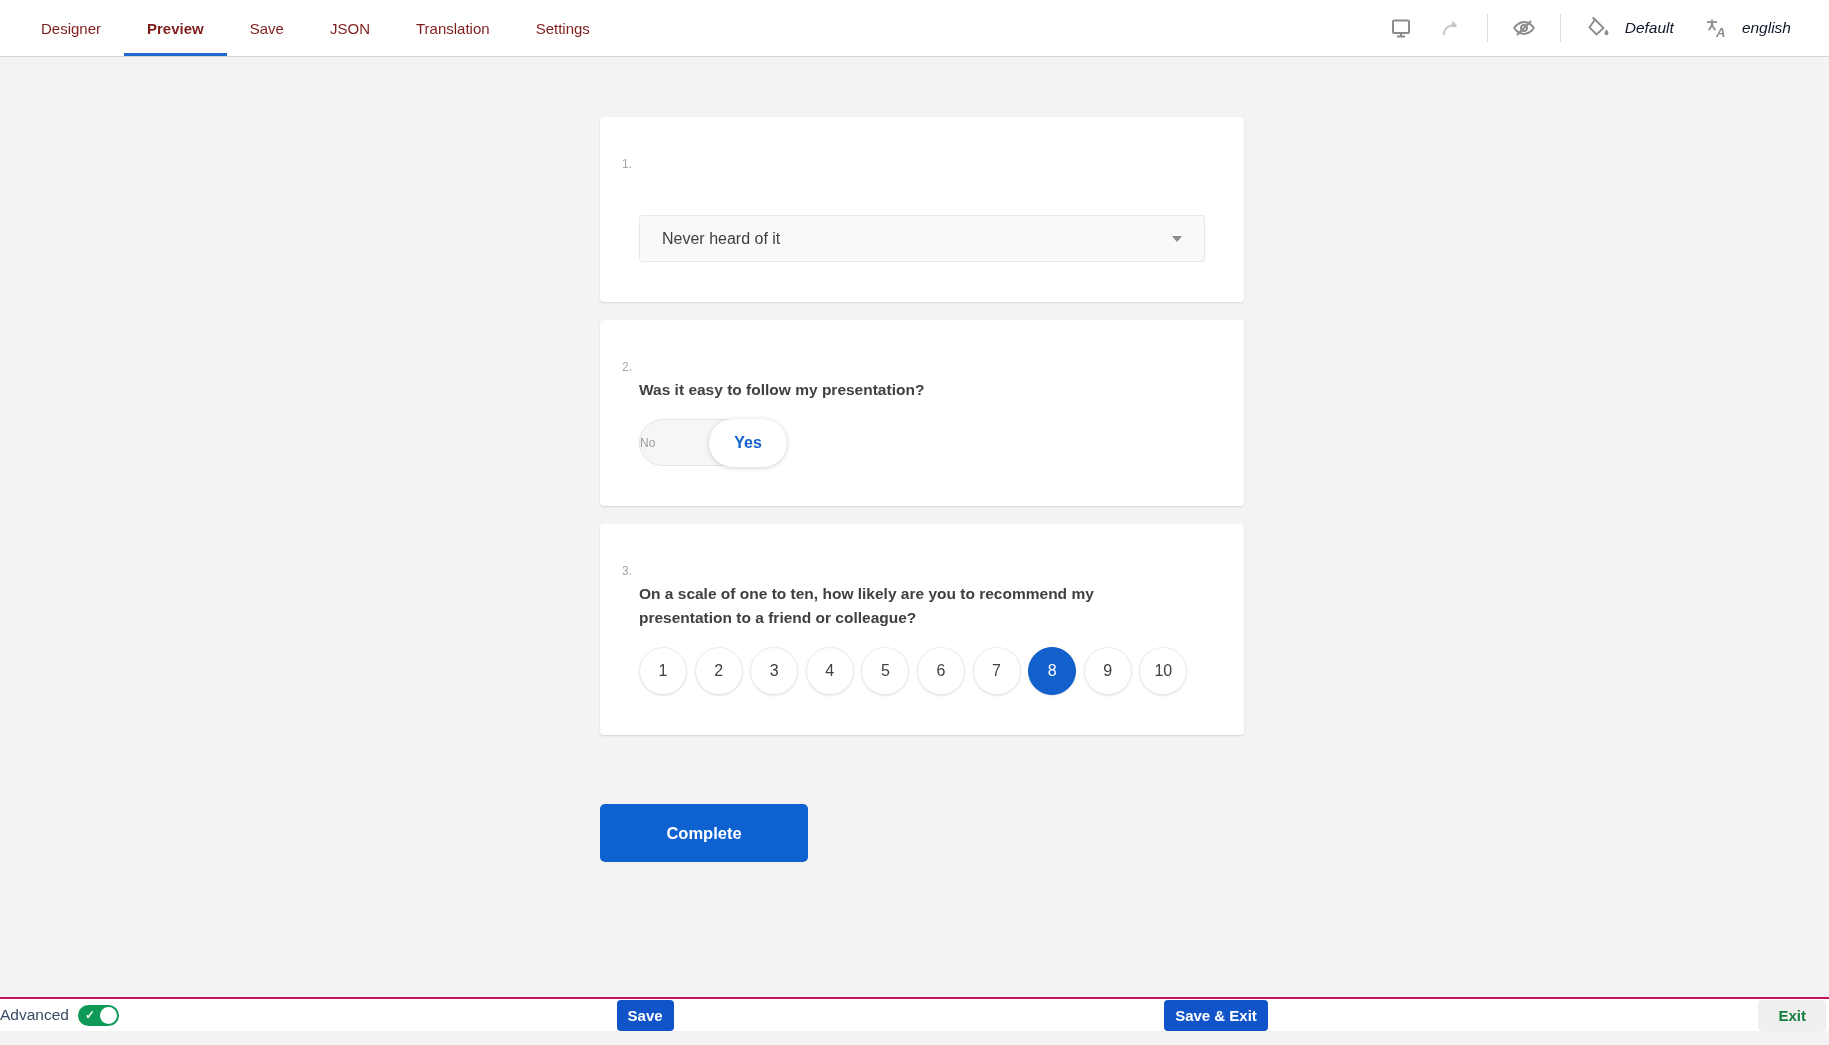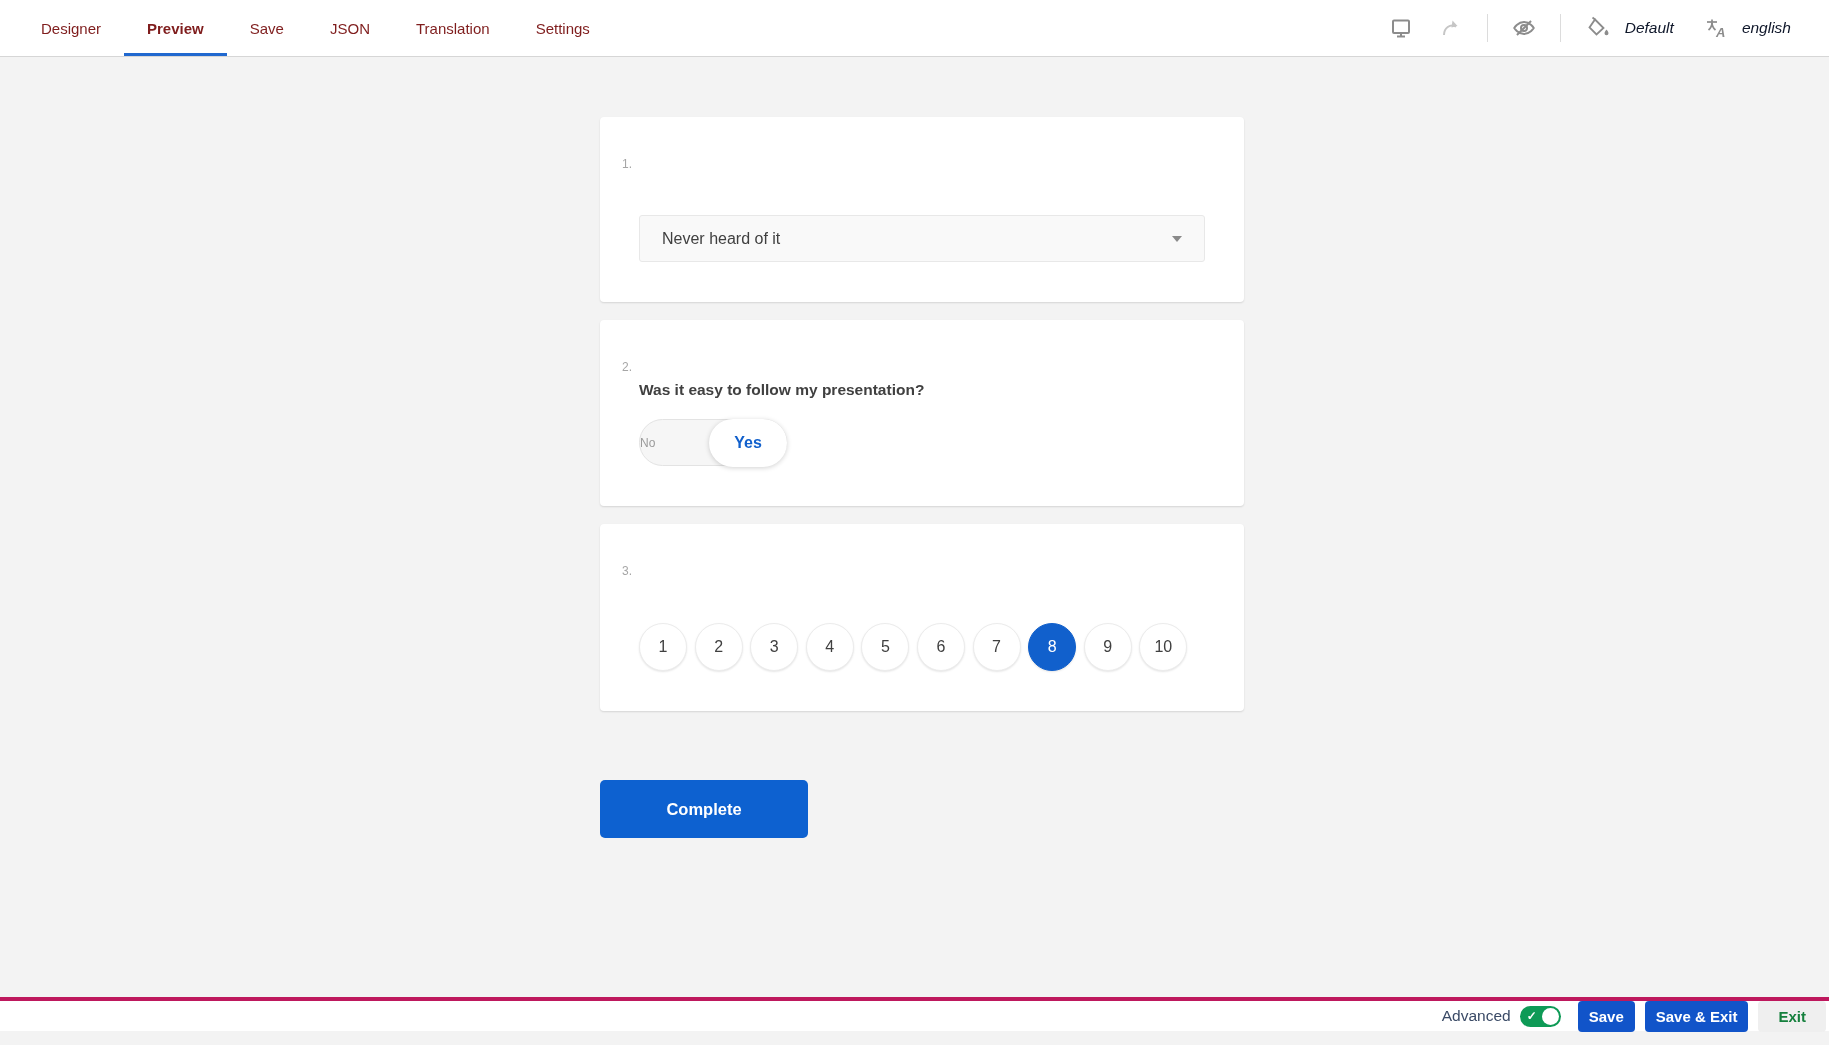--- a/index.html
+++ b/index.html
@@ -192,24 +192,24 @@
     border: none;
     border-radius: 5px;
     cursor: pointer;
     font-family: "Liberation Sans", sans-serif;
   }
 
   
   .footer {
     height: 34px;
     background: #ffffff;
-    border-top: 4px solid #be185d;
-    display: flex;
-    align-items: center;
-    justify-content: flex-end;
+    border-top: 2px solid #be185d;
+    display: flex;
+    align-items: center;
+    justify-content: space-between;
     padding-right: 3px;
     gap: 10px;
   }
   .advanced-wrap {
     display: flex; align-items: center;
     gap: 9px;
     margin-right: 7px;
   }
   .advanced-label {
     font-size: 15.5px;
@@ -347,21 +347,22 @@
         <span class="bool-no">No</span>
         <span class="bool-thumb">
           <span class="bool-yes">Yes</span>
         </span>
       </div>
     </div>
 
     
     <div class="q-card">
       <div class="q-title">
-        <span class="q-num">3.</span>
+        <span class="q-num">3.</span><span>On a scale of one to ten, how likely are you to recommend my
+presentation to a friend or colleague?</span>
       </div>
       <div class="rating-row">
         <span class="rating-item">1</span>
         <span class="rating-item">2</span>
         <span class="rating-item">3</span>
         <span class="rating-item">4</span>
         <span class="rating-item">5</span>
         <span class="rating-item">6</span>
         <span class="rating-item">7</span>
         <span class="rating-item selected">8</span>

